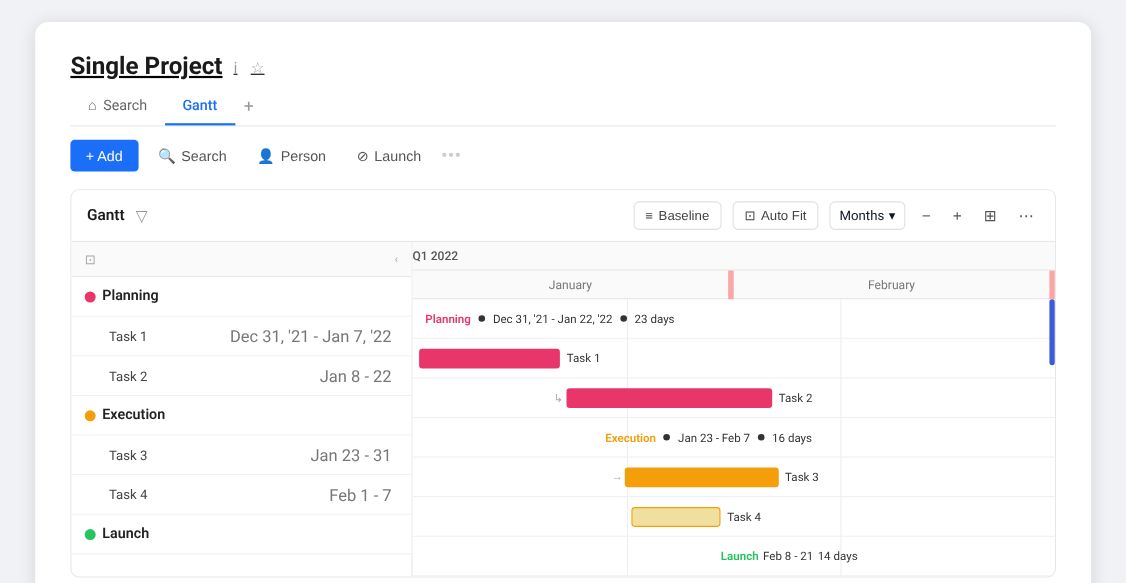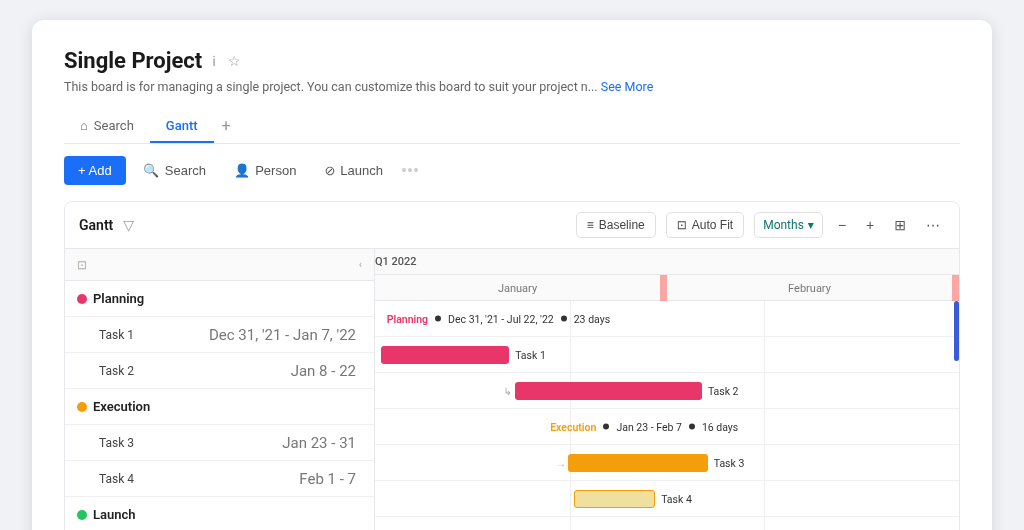--- a/index.html
+++ b/index.html
@@ -19,20 +19,21 @@
       width: 960px;
       min-height: 510px;
       padding: 28px 32px 20px;
       overflow: hidden;
     }
     .header-row {
       display: flex;
       align-items: center;
       gap: 8px;
       margin-bottom: 6px;
+      text-decoration: underline;
     }
     .page-title {
       font-size: 22px;
       font-weight: 700;
       color: #1a1a1a;
     }
     .icon-btn {
       background: none;
       border: none;
       cursor: pointer;
@@ -152,21 +153,21 @@
       color: #444;
       display: flex;
       align-items: center;
       gap: 5px;
     }
     .ctrl-select {
       border: 1px solid #e0e0e0;
       border-radius: 5px;
       padding: 5px 8px;
       font-size: 12px;
-      color: #0f766e;
+      color: #0f172a;
       background: #fff;
       display: flex;
       align-items: center;
       gap: 4px;
     }
     .ctrl-icon-btn {
       background: none;
       border: none;
       cursor: pointer;
       color: #555;
@@ -223,21 +224,21 @@
     .months-row {
       height: 26px;
       display: flex;
       align-items: center;
     }
     .month-cell {
       flex: 1;
       text-align: center;
       font-size: 11px;
       color: #777;
-      border-right: 7px solid #fca5a5;
+      border-right: 5px solid #fca5a5;
       height: 100%;
       display: flex;
       align-items: center;
       justify-content: center;
     }
     .month-cell.current {
       background: #1a6ef7;
       color: #fff;
       border-radius: 3px;
     }
@@ -346,24 +347,20 @@
   </style>
 </head>
 <body>
 
 <div class="card">
 
   <div class="header-row">
     <span class="page-title">Single Project</span>
     <button class="icon-btn">ℹ</button>
     <button class="icon-btn">☆</button>
-  </div>
-  <div class="description">
-    <span>This board is for managing a single project. You can customize this board to suit your project n...</span>
-    <a class="see-more">See More</a>
   </div>
 
   <div class="tabs">
     <div class="tab">
       <span>⌂</span>
       <span>Search</span>
     </div>
     <div class="tab active">
       <span>Gantt</span>
     </div>
@@ -493,21 +490,21 @@
         <div class="timeline-rows" style="position:relative;">
 
           <div class="month-divider" style="left:33.33%;"></div>
           <div class="month-divider" style="left:66.66%;"></div>
 
           <div class="timeline-row" style="height:36px;">
 
             <div class="milestone-label" style="left:2%; font-size:10.5px; color:#333;">
               <span style="font-weight:600; color:#e8366a;">Planning</span>
               <span style="display:inline-block;width:6px;height:6px;border-radius:50%;background:#333;margin:0 3px;"></span>
-              <span>Dec 31, '21 - Jul 22, '22</span>
+              <span>Dec 31, '21 - Jan 22, '22</span>
               <span style="display:inline-block;width:6px;height:6px;border-radius:50%;background:#333;margin:0 3px;"></span>
               <span>23 days</span>
             </div>
           </div>
 
           <div class="timeline-row" style="height:36px;">
             <div class="gantt-bar" style="left:1%; width:22%; background:#e8366a;"></div>
             <span class="gantt-bar-label" style="left:24%; top:50%; transform:translateY(-50%);">Task 1</span>
           </div>
 

